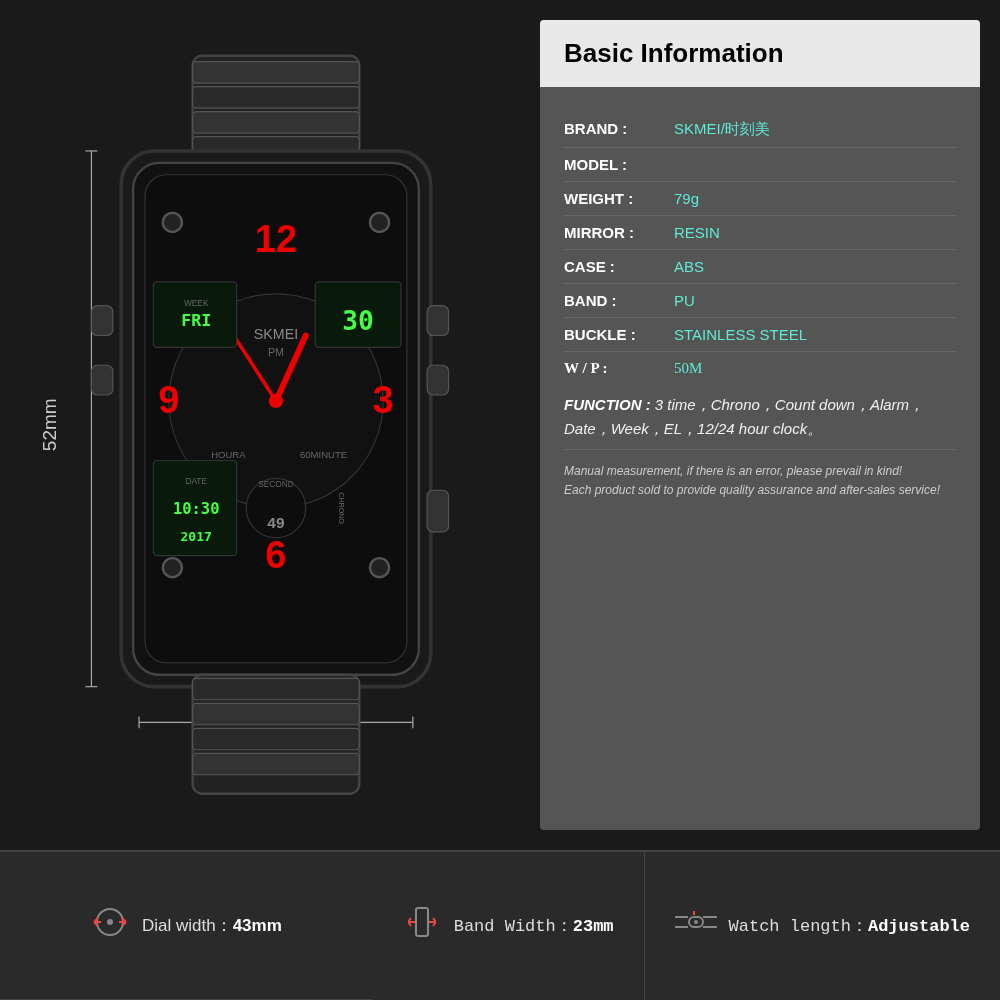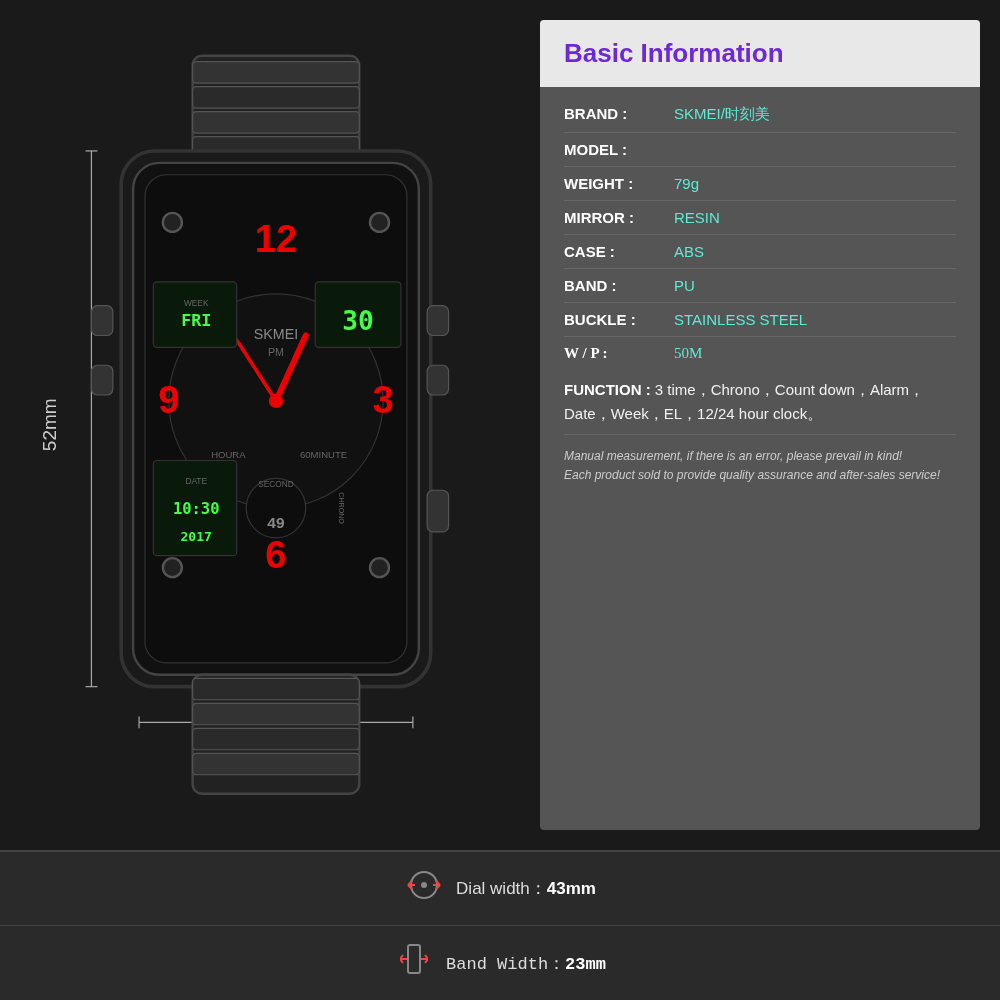--- a/index.html
+++ b/index.html
@@ -44,29 +44,30 @@
       padding: 0;
       display: flex;
       flex-direction: column;
     }
 
     .info-title {
       background: #e8e8e8;
       padding: 18px 24px;
       font-size: 26px;
       font-weight: bold;
-      color: #6d28d9;
+      color: #000000;
       border-radius: 4px 4px 0 0;
     }
 
     .info-body {
       padding: 10px 24px 16px;
       display: flex;
       flex-direction: column;
       gap: 0;
+      margin-top: 15px;
     }
 
     .info-row {
       display: flex;
       align-items: flex-start;
       padding: 8px 0;
       border-bottom: 1px solid #666;
       font-size: 15px;
       color: #f0f0f0;
     }
@@ -86,40 +87,40 @@
       color: #5eead4;
       font-size: 15px;
       flex: 1;
     }
 
     .info-function-row {
       padding: 8px 0;
       border-bottom: 1px solid #666;
       font-size: 15px;
       color: #f0f0f0;
+      font-style: italic;
     }
 
     .function-text {
       line-height: 1.6;
     }
 
     .info-note {
       margin-top: 12px;
       font-size: 12px;
       color: #ccc;
       font-style: italic;
       line-height: 1.6;
     }
 
     
     .bottom-bar {
       height: 160px;
       background: #2a2a2a;
       display: flex;
-      flex-direction: column;
       border-top: 2px solid #444;
     }
 
     .bottom-row {
       flex: 1;
       display: flex;
       border-bottom: 1px solid #444;
     }
     .bottom-row:last-child {
       border-bottom: none;
@@ -355,17 +356,34 @@
             <line x1="28" y1="19" x2="21" y2="19" stroke="#e44" stroke-width="2"></line>
             <line x1="28" y1="19" x2="25" y2="15" stroke="#e44" stroke-width="2"></line>
             <line x1="28" y1="19" x2="25" y2="23" stroke="#e44" stroke-width="2"></line>
           </svg>
         </div>
         <div class="spec-text">
           <span>Band Width：</span><strong>23mm</strong>
         </div>
       </div>
 
+      <div class="bottom-cell">
+        <div class="spec-icon">
+          <svg width="42" height="28" viewBox="0 0 42 28">
+            <rect x="14" y="9" width="14" height="10" rx="5" stroke="#888" stroke-width="2" fill="none"></rect>
+            <line x1="0" y1="19" x2="13" y2="19" stroke="#888" stroke-width="2"></line>
+            <line x1="28" y1="19" x2="42" y2="19" stroke="#888" stroke-width="2"></line>
+            <line x1="0" y1="9" x2="13" y2="9" stroke="#888" stroke-width="2"></line>
+            <line x1="28" y1="9" x2="42" y2="9" stroke="#888" stroke-width="2"></line>
+
+            <line x1="19" y1="7" x2="19" y2="3" stroke="#e44" stroke-width="2"></line>
+            <circle cx="21" cy="14" r="2" fill="#888"></circle>
+          </svg>
+        </div>
+        <div class="spec-text">
+          <span>Watch length：</span><strong>Adjustable</strong>
+        </div>
+      </div>
 
     </div>
   </div>
 
 </div>
 
 </body></html>

